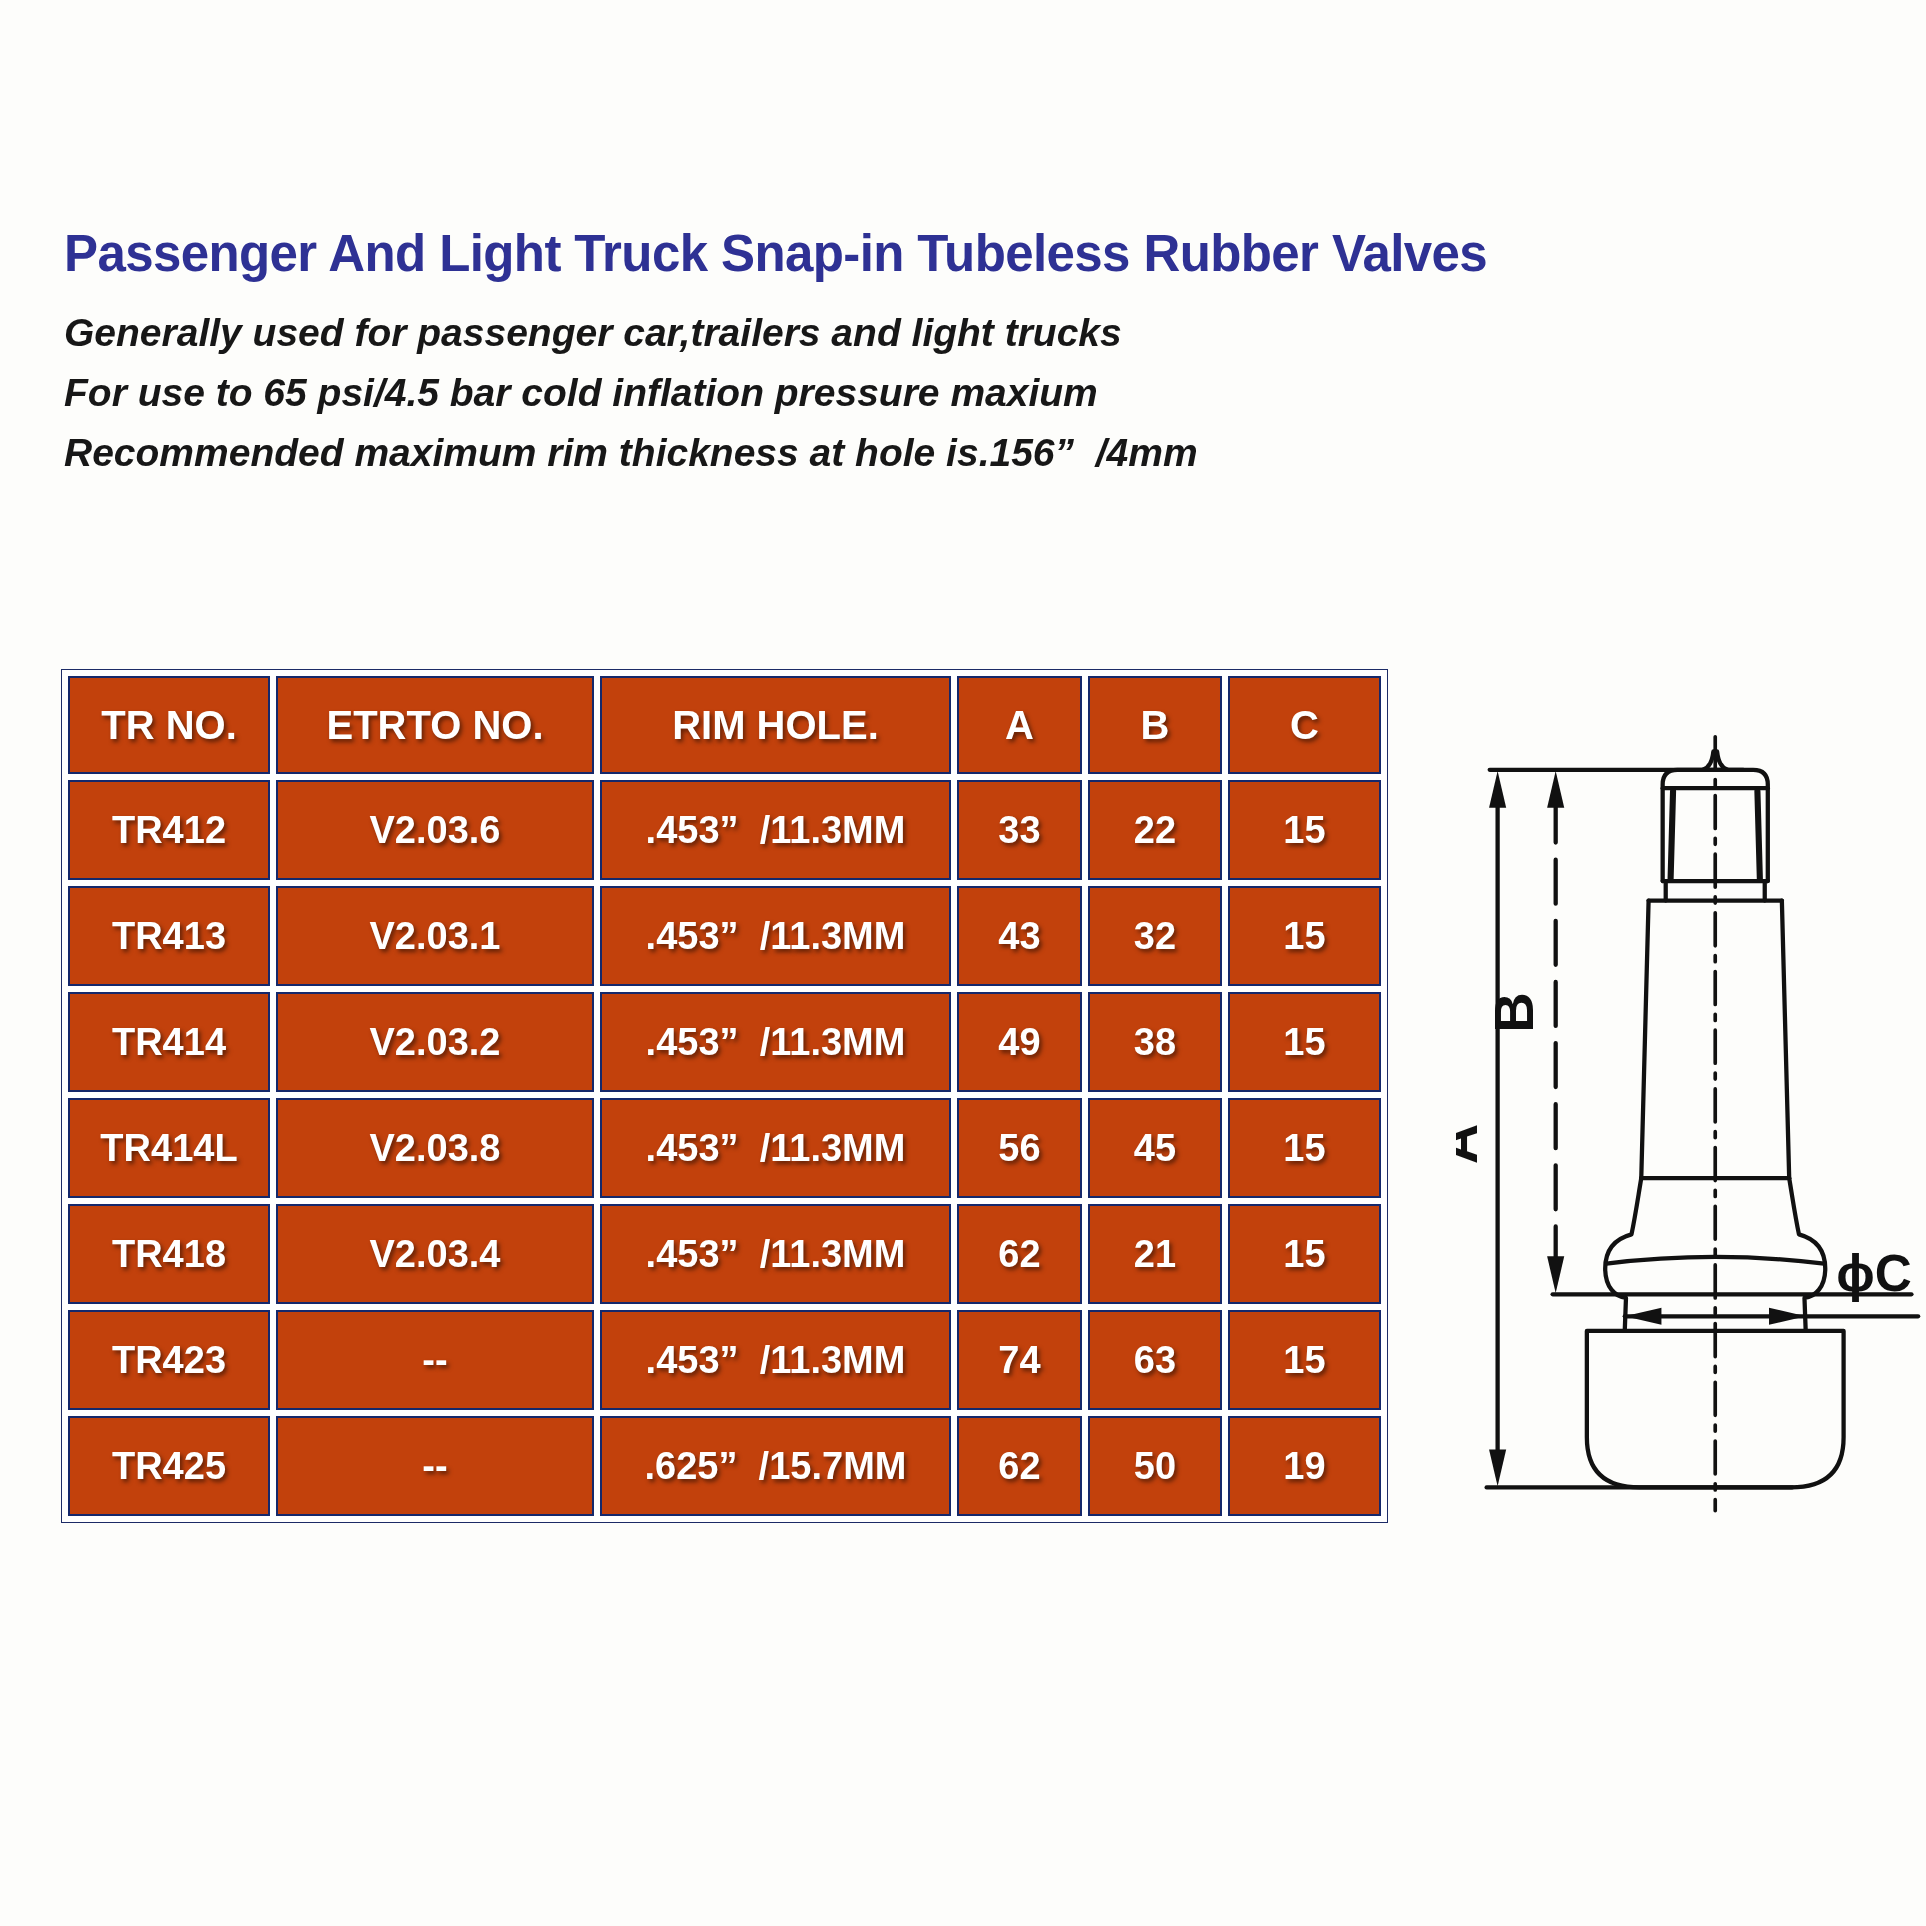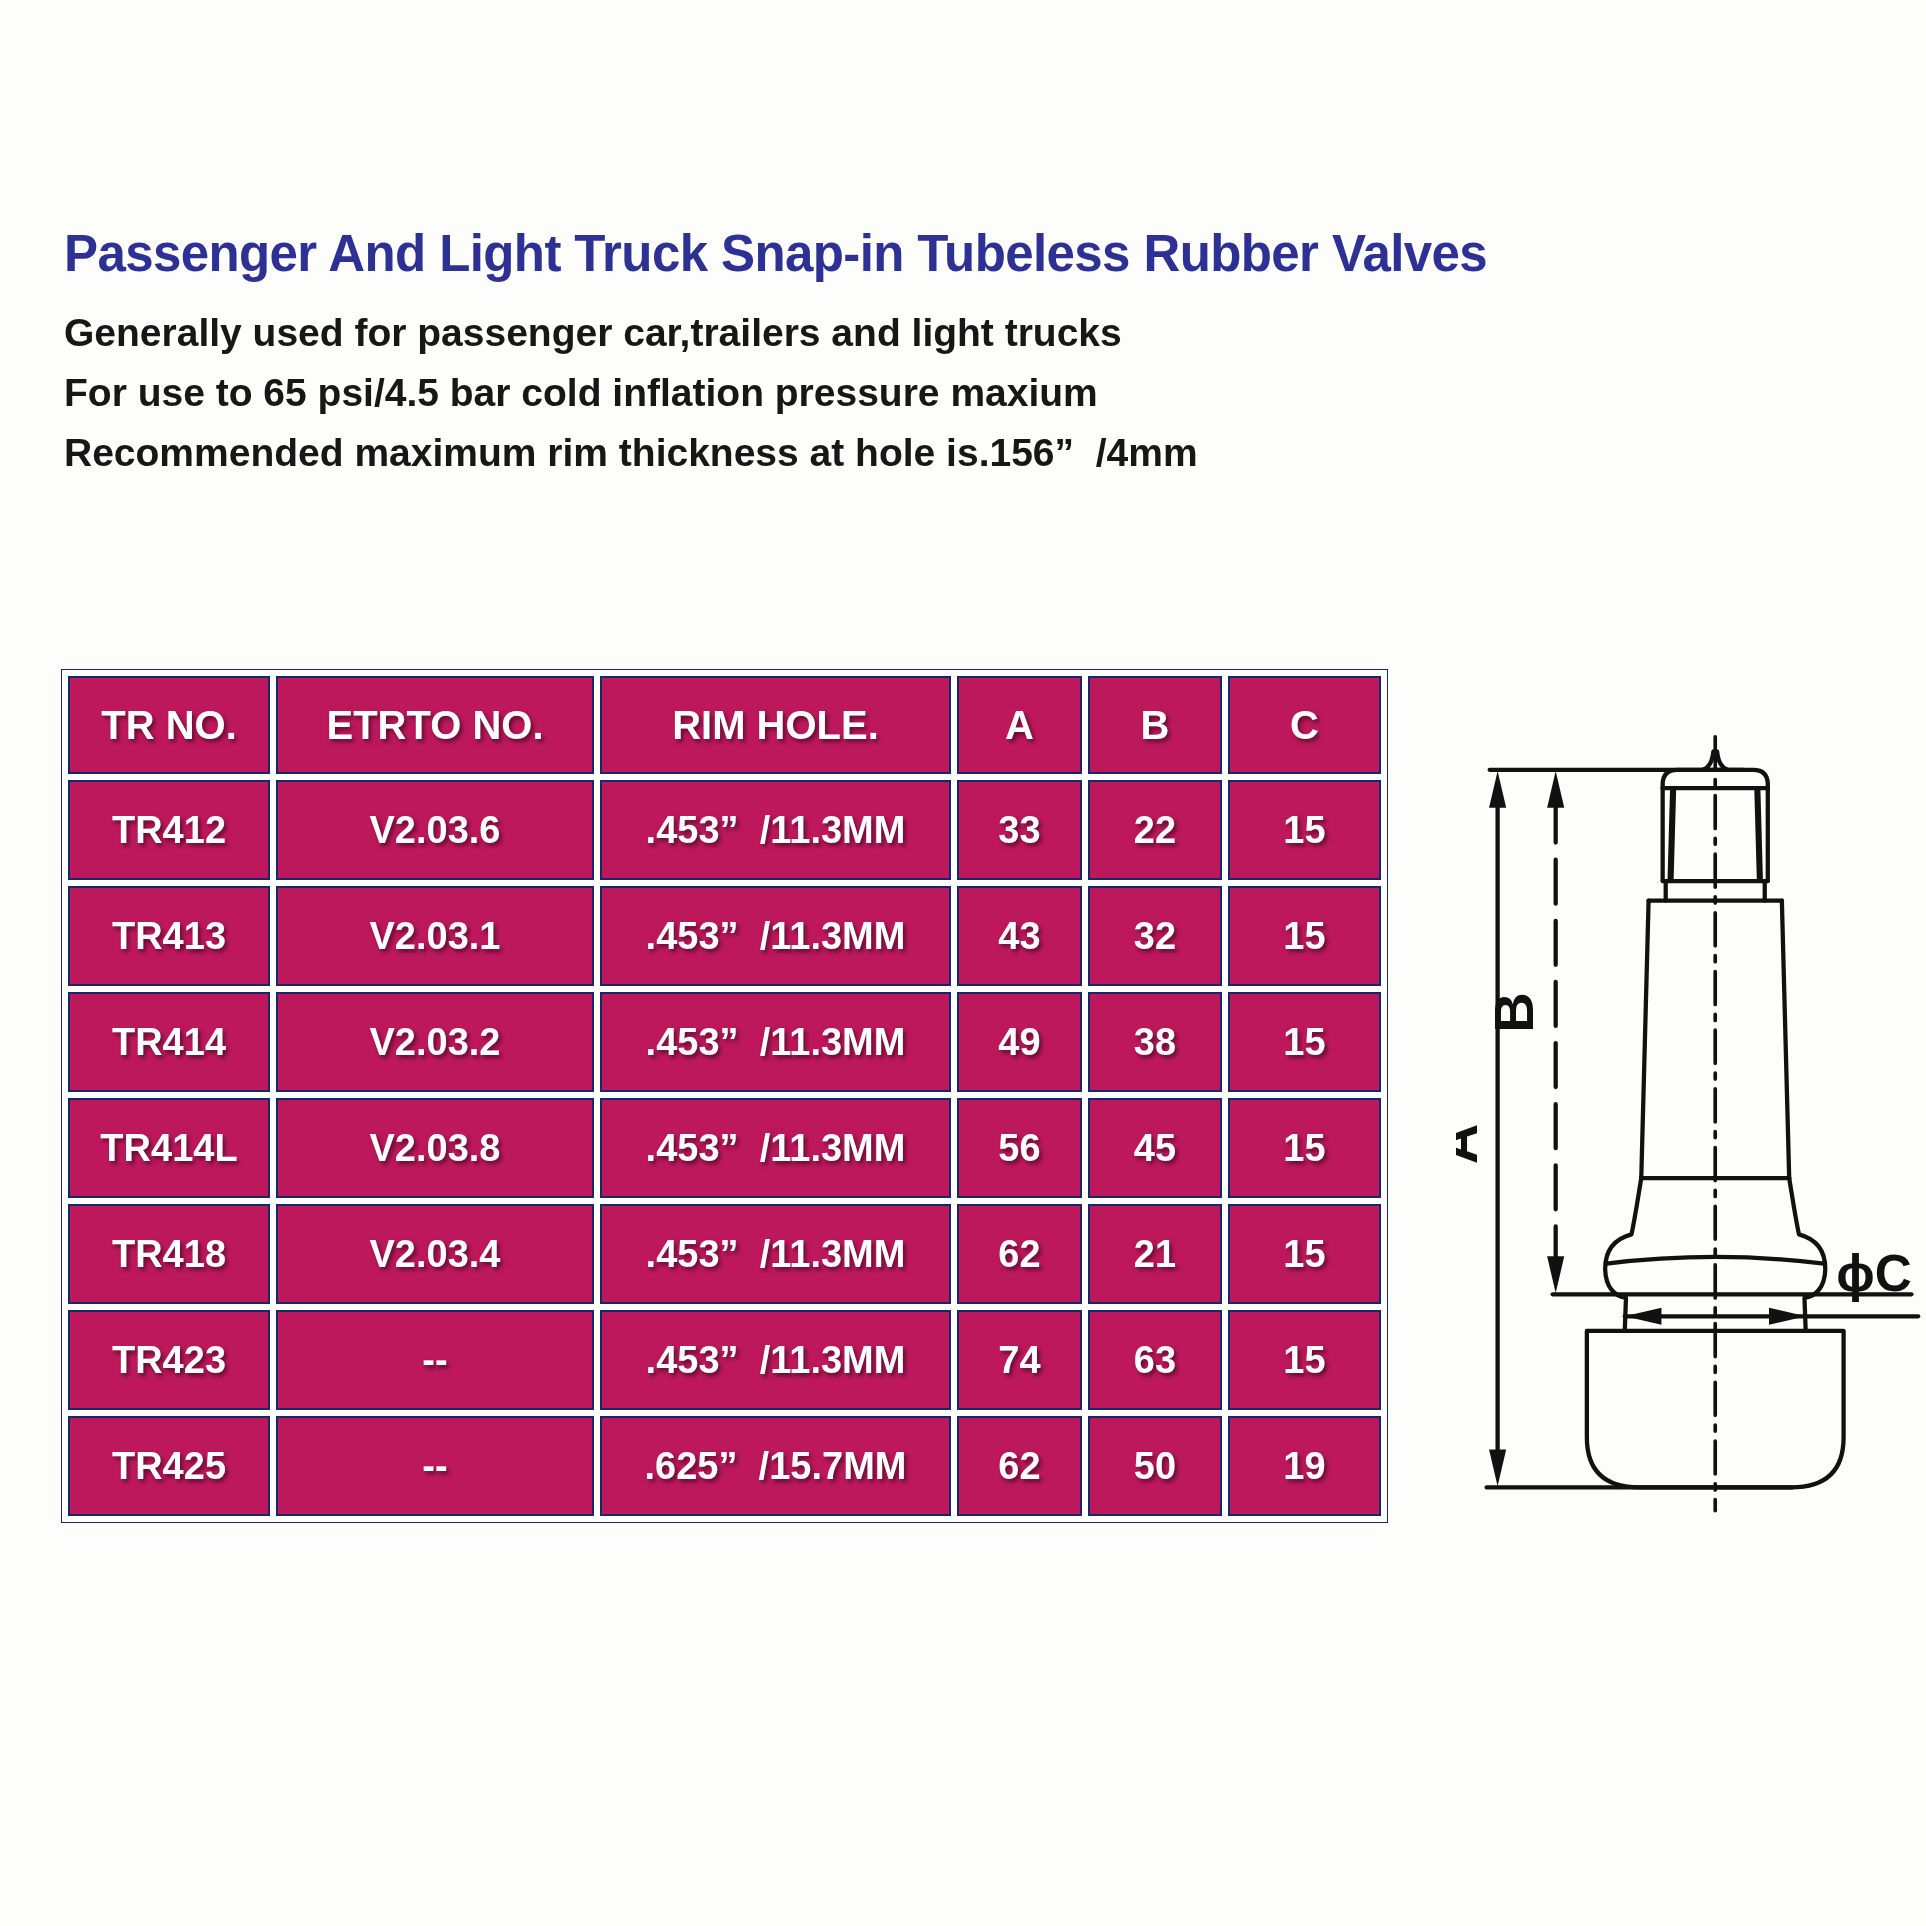--- a/index.html
+++ b/index.html
@@ -13,32 +13,32 @@
   .page-title{
     position:absolute;left:64px;top:224px;
     font-size:51px;font-weight:bold;color:#2e3194;
     letter-spacing:-0.6px;white-space:nowrap;
   }
   .desc-block{
     position:absolute;left:64px;top:303px;
   }
   .desc-line{
     font-size:39px;font-weight:bold;color:#171717;
-    line-height:60px;white-space:nowrap;
+    line-height:60px;white-space:nowrap;font-style:italic;
   }
   table.spec{
     position:absolute;left:61px;top:669px;
     border-collapse:separate;border-spacing:6.1px;
     table-layout:fixed;
     border:1.8px solid #1c2b66;
     background:#ffffff;
   }
   .spec th,.spec td{
     box-sizing:border-box;
-    background:#be185d;
+    background:#c2410c;
     border:2.4px solid #15286b;
     color:#ffffff;font-weight:bold;text-align:center;
     vertical-align:middle;
     text-shadow:2.4px 3.1px 4.3px rgba(0,0,0,0.5);
     overflow:hidden;white-space:nowrap;
   }
   .spec th{height:98px;font-size:40px;}
   .spec td{height:100px;font-size:38px;}
   .diagram{
     position:absolute;left:1456px;top:716px;

